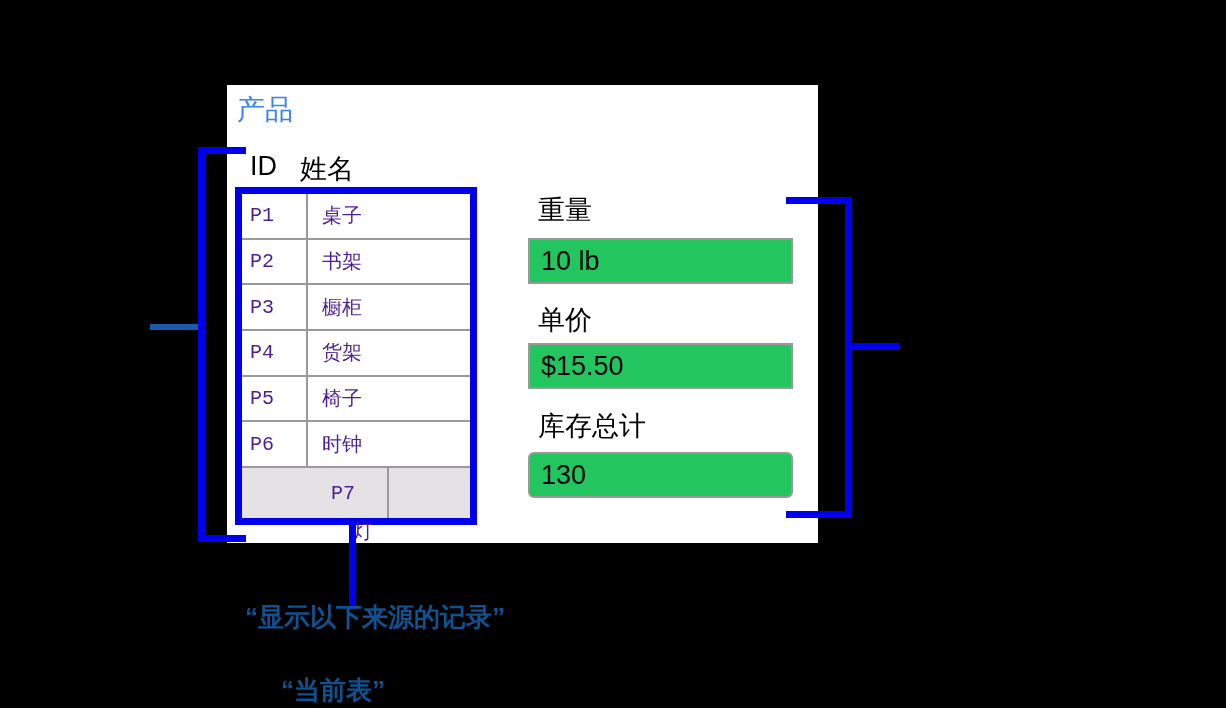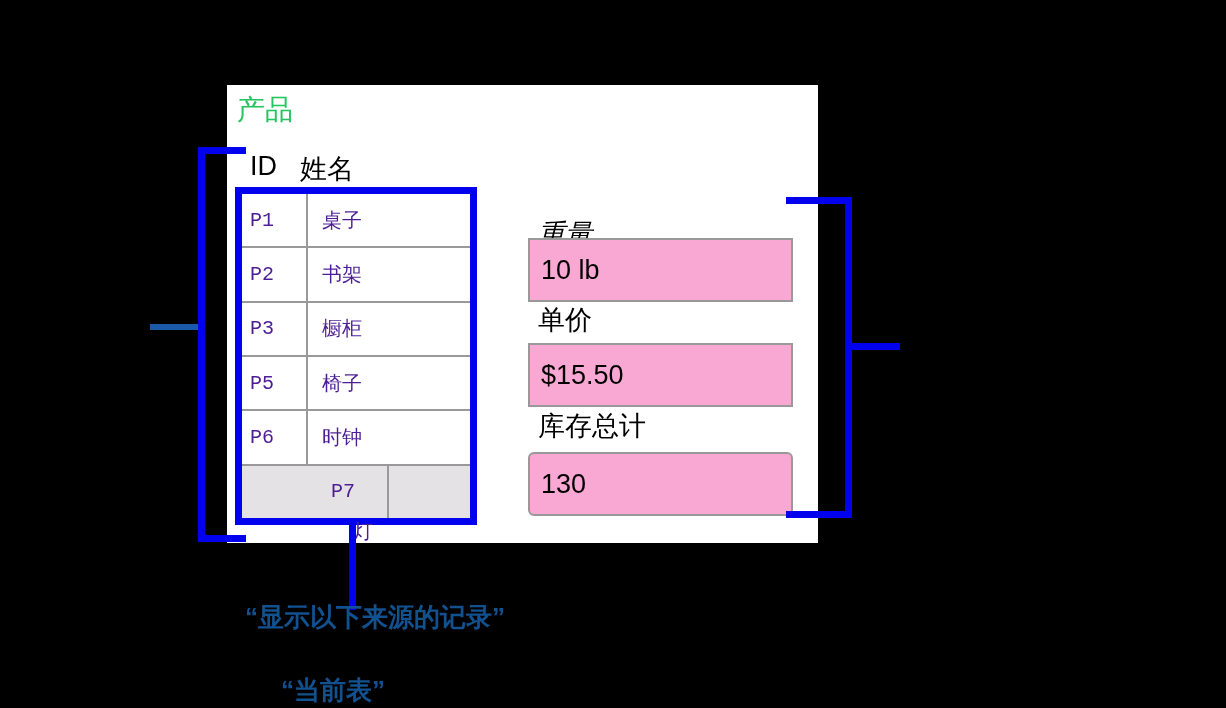--- a/index.html
+++ b/index.html
@@ -5,42 +5,42 @@
   html,body{margin:0;padding:0;}
   body{
     width:1226px;height:708px;position:relative;background:#000;
     font-family:"Liberation Sans","DejaVu Sans",sans-serif;
     overflow:hidden;
   }
   .abs{position:absolute;box-sizing:border-box;}
 
   
   .window{left:227px;top:85px;width:591px;height:458px;background:#fff;z-index:1;}
-  .window-title{left:237px;top:91px;font-size:28px;color:#22c55e;z-index:2;}
+  .window-title{left:237px;top:91px;font-size:28px;color:#3b82f6;z-index:2;}
   .col-header{top:151px;font-size:27px;color:#000;z-index:2;}
   .col-header.id{left:250px;}
   .col-header.name{left:300px;}
 
   
   .listbox{
     left:235px;top:187px;width:242px;height:338px;
     border:7px solid #0000ee;background:#fff;z-index:3;
     display:flex;flex-direction:column;
   }
   .lrow{flex:1;display:flex;align-items:center;border-bottom:2px solid #999;background:#fff;}
   .lrow:last-child{border-bottom:none;}
   .lrow.selected{background:#e4e2e4;flex-direction:column;}
   .cell{font-size:20px;color:#4c1d95;display:flex;align-items:center;height:100%;font-family:Liberation Mono, monospace;}
   .cell.id{width:56px;padding-left:8px;border-right:2px solid #999;flex:none;}
   .cell.name{padding-left:14px;flex:1;}
 
   
   .field-label{left:538px;font-size:27px;color:#000;z-index:2;}
   .field-box{
-    left:528px;width:265px;height:64px;border:2px solid #999;background:#f9a8d4;
+    left:528px;width:265px;height:46px;border:2px solid #999;background:#22c55e;
     display:flex;align-items:center;padding-left:11px;font-size:27px;color:#000;z-index:2;
   }
 
   
   .blue{background:#0000ee;z-index:4;}
   .darkblue{background:#1a5aa8;z-index:4;}
 
   .lb-vert{left:198px;top:147px;width:7px;height:395px;}
   .lb-top{left:198px;top:147px;width:48px;height:7px;}
   .lb-bottom{left:198px;top:535px;width:48px;height:7px;}
@@ -73,34 +73,38 @@
   </div>
   <div class="lrow">
     <div class="cell id">P2</div>
     <div class="cell name">书架</div>
   </div>
   <div class="lrow">
     <div class="cell id">P3</div>
     <div class="cell name">橱柜</div>
   </div>
   <div class="lrow">
+    <div class="cell id">P4</div>
+    <div class="cell name">货架</div>
+  </div>
+  <div class="lrow">
     <div class="cell id">P5</div>
     <div class="cell name">椅子</div>
   </div>
   <div class="lrow">
     <div class="cell id">P6</div>
     <div class="cell name">时钟</div>
   </div>
   <div class="lrow selected">
     <div class="cell id">P7</div>
     <div class="cell name">灯</div>
   </div>
 </div>
 
-<div class="abs field-label" style="top:216px;font-style:italic;">重量</div>
+<div class="abs field-label" style="top:192px;">重量</div>
 <div class="abs field-box" style="top:238px;">10 lb</div>
 
 <div class="abs field-label" style="top:302px;">单价</div>
 <div class="abs field-box" style="top:343px;">$15.50</div>
 
 <div class="abs field-label" style="top:408px;">库存总计</div>
 <div class="abs field-box" style="top:452px;border-radius:6px;">130</div>
 
 <div class="abs blue lb-vert"></div>
 <div class="abs blue lb-top"></div>

